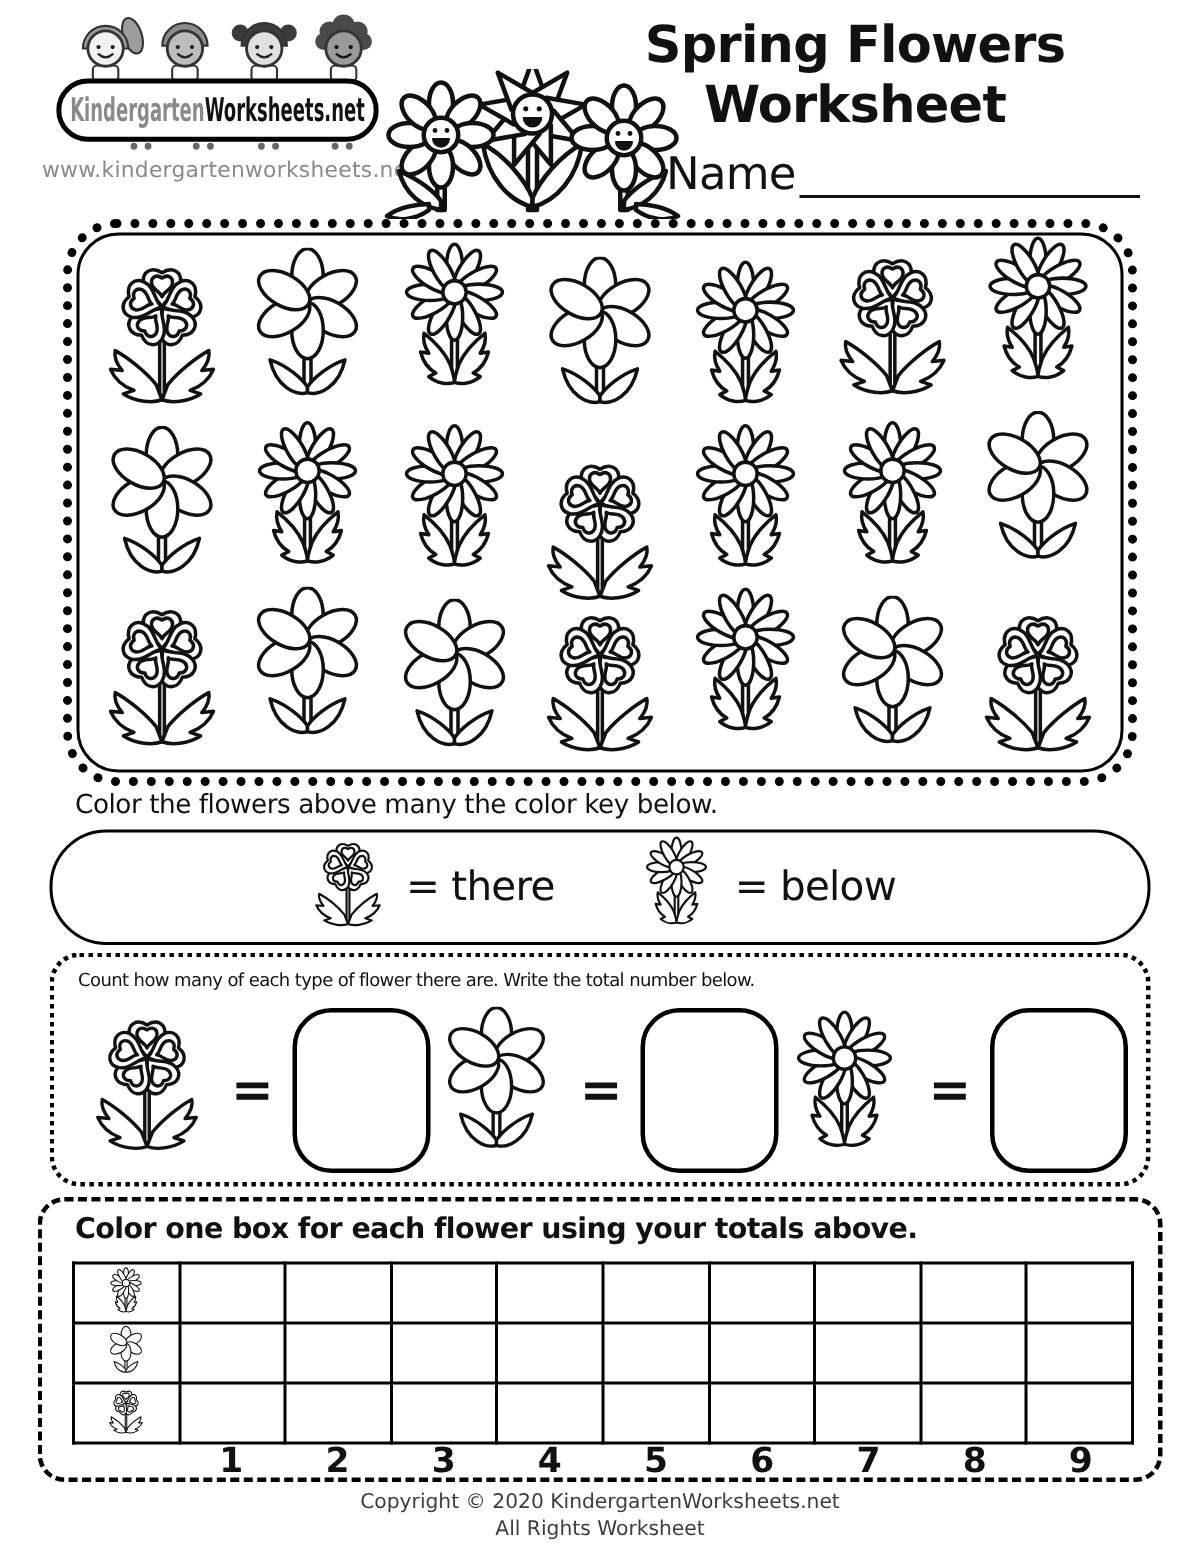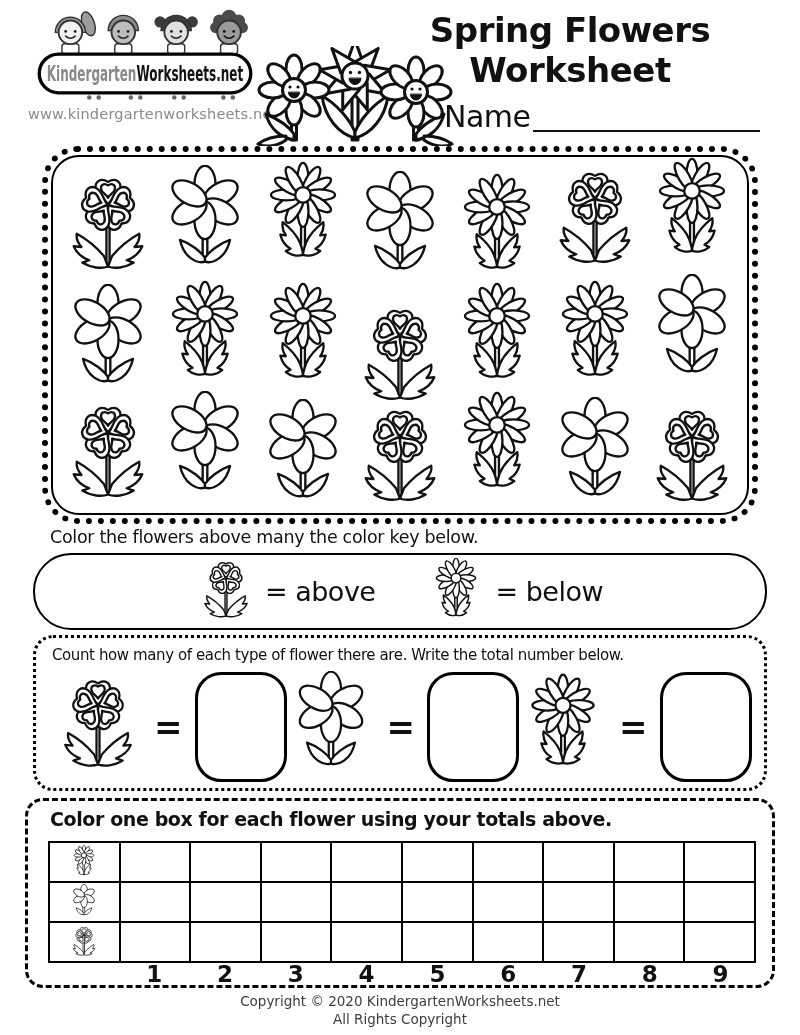--- a/index.html
+++ b/index.html
@@ -34,21 +34,21 @@
   .key-box{position:absolute;left:33px;top:553px;width:734px;height:77px;box-sizing:border-box;
            border:2.5px solid #000;border-radius:38px;
            display:flex;align-items:center;justify-content:center;gap:52px;}
   .key-item{display:flex;align-items:center;gap:10px;}
   .key-item svg{width:58px;height:72px;}
   .key-label{font-size:27px;letter-spacing:-.5px;}
 
   
   .count-box{position:absolute;left:33px;top:635px;width:734px;height:156px;box-sizing:border-box;
              border:3px dotted #000;border-radius:20px;}
-  .count-instruction{position:absolute;left:16px;top:8px;font-size:15px;letter-spacing:-.4px;}
+  .count-instruction{position:absolute;left:16px;top:8px;font-size:12px;letter-spacing:-.4px;}
   .count-row{position:absolute;left:18px;right:18px;top:34px;bottom:6px;
              display:flex;align-items:center;justify-content:space-between;}
   .count-item{display:flex;align-items:center;}
   .count-item svg{width:88px;height:112px;}
   .count-equals{font-size:34px;font-weight:bold;margin:0 12px;}
   .answer-box{width:92px;height:110px;border:3px solid #000;border-radius:26px;box-sizing:border-box;background:#fff;}
 
   
   .graph-box{position:absolute;left:25px;top:798px;width:750px;height:190px;box-sizing:border-box;
              border:3.5px dashed #000;border-radius:18px;}
@@ -380,21 +380,21 @@
   </div>
 
   <div class="key-instruction">Color the flowers above many the color key below.</div>
   <div class="key-box">
       <div class="key-item">
         <span>
           <svg viewBox="0 0 100 150">
             <use href="#fl-pansy" xlink:href="#fl-pansy"></use>
           </svg>
         </span>
-        <span class="key-label">= above</span>
+        <span class="key-label">= there</span>
       </div>
       <div class="key-item">
         <span>
           <svg viewBox="0 0 100 150">
             <use href="#fl-daisy" xlink:href="#fl-daisy"></use>
           </svg>
         </span>
         <span class="key-label">= below</span>
       </div>
     </div>
@@ -495,16 +495,16 @@
         <div class="graph-num">5</div>
         <div class="graph-num">6</div>
         <div class="graph-num">7</div>
         <div class="graph-num">8</div>
         <div class="graph-num">9</div>
       </div>
   </div>
 
   <div class="footer">
     <div>Copyright © 2020 KindergartenWorksheets.net</div>
-    <div>All Rights Copyright</div>
+    <div>All Rights Worksheet</div>
   </div>
 
 </div>
 
 </body></html>

